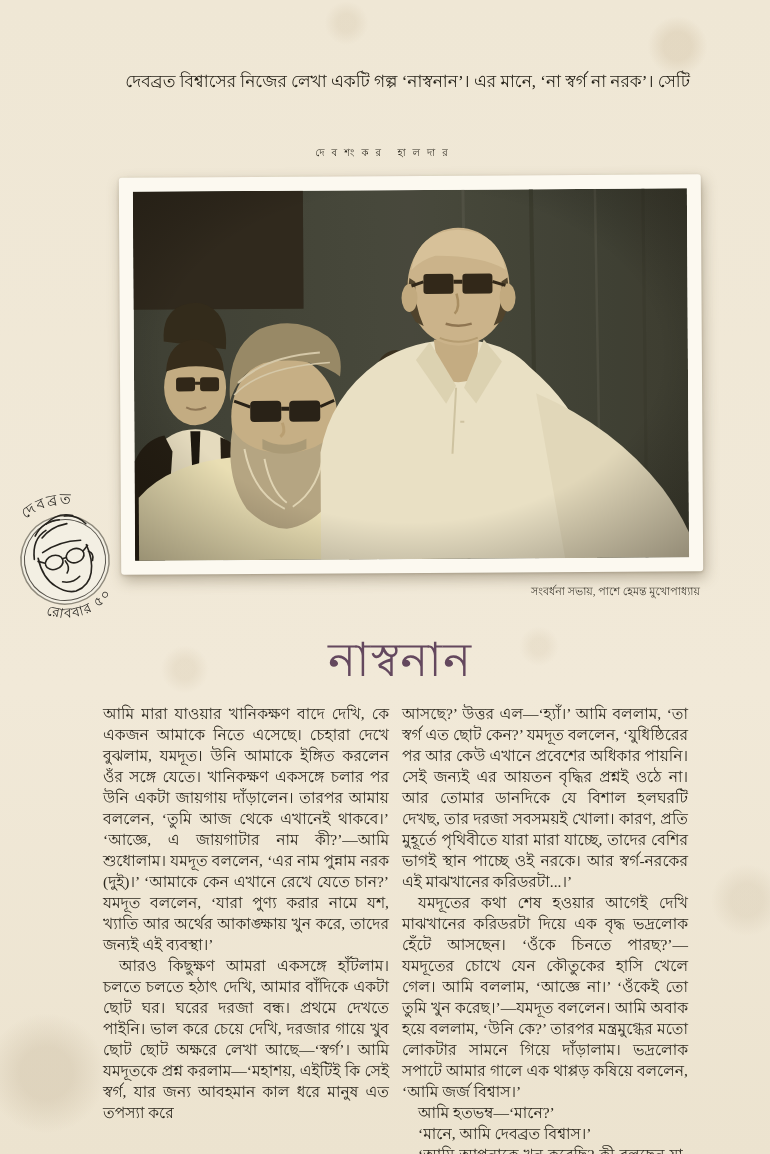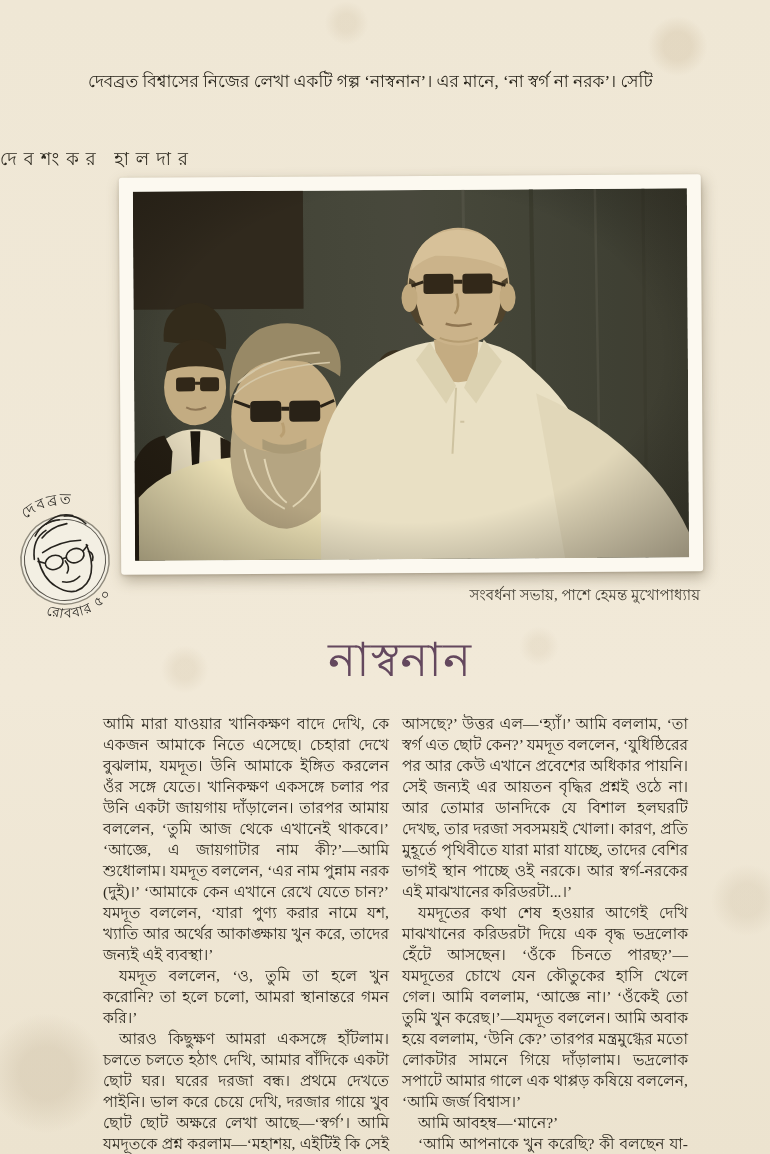--- a/index.html
+++ b/index.html
@@ -12,51 +12,51 @@
       radial-gradient(circle at 6% 93%, rgba(150,128,92,.16) 0 26px, rgba(150,128,92,0) 60px),
       radial-gradient(circle at 70% 56%, rgba(170,146,104,.10) 0 8px, rgba(170,146,104,0) 20px),
       radial-gradient(circle at 45% 2%, rgba(170,146,104,.12) 0 9px, rgba(170,146,104,0) 22px),
       radial-gradient(circle at 97% 78%, rgba(160,138,100,.12) 0 16px, rgba(160,138,100,0) 36px),
       linear-gradient(180deg,#efe7d5 0%,#f1e9d8 60%,#ece3cf 100%);
     font-family:"Liberation Serif","DejaVu Serif",serif;
     color:#2c281f;
   }
   .standfirst{
     position:absolute;top:70px;left:88px;right:80px;
-    text-align:left;font-size:17px;line-height:23.5px;color:#27231a;
+    text-align:right;font-size:17px;line-height:23.5px;color:#27231a;
   }
   .author{
-    position:absolute;top:145px;left:0;width:770px;
-    font-size:18px;letter-spacing:7px;color:#2e2a20;
+    position:absolute;top:145px;left:0;width:770px;text-align:center;
+    font-size:10px;letter-spacing:7px;color:#2e2a20;
   }
   .photo-frame{
     position:absolute;left:120px;top:176px;width:582px;height:397px;
     background:#fcf9f0;border-radius:3px;
     box-shadow:2px 6px 14px rgba(90,75,50,.38), 0 1px 3px rgba(90,75,50,.25);
     transform:rotate(-.35deg);
     box-sizing:border-box;padding:14px;
   }
   .photo-frame svg{display:block;width:100%;height:100%;}
   .caption{
     position:absolute;top:583px;right:70px;
-    font-size:15px;color:#433f35;text-align:right;
+    font-size:11px;color:#433f35;text-align:right;
     font-family:"Liberation Serif","DejaVu Serif",serif;
   }
   .badge{position:absolute;left:6px;top:462px;width:122px;height:176px;}
   .title{
     position:absolute;top:624px;left:30px;width:740px;margin:0;
     text-align:center;font-size:47px;font-weight:400;letter-spacing:1px;color:#64485e;
   }
   .columns{
     position:absolute;top:703px;left:103px;width:586px;
     display:flex;gap:13px;
   }
   .col{width:286px;font-size:15.5px;line-height:21px;text-align:justify;color:#2c281f;}
   .col p{margin:0;text-indent:16px;}
-  .col p.noindent{text-indent:0;margin-top:10px;}
+  .col p.noindent{text-indent:0;}
 </style>
 </head>
 <body>
 
 <div class="page">
 
   <div class="standfirst">
     <div>দেবব্রত বিশ্বাসের নিজের লেখা একটি গল্প ‘নাস্বনান’। এর মানে, ‘না স্বর্গ না নরক’। সেটি</div>
   </div>
 
@@ -183,24 +183,24 @@
         <textPath href="#arcBottom" startOffset="50%" text-anchor="middle">রোববার ৫০</textPath>
       </text>
     </g>
   </svg>
 
   <h1 class="title">নাস্বনান</h1>
 
   <div class="columns">
     <div class="col">
       <p class="noindent">আমি মারা যাওয়ার খানিকক্ষণ বাদে দেখি, কে একজন আমাকে নিতে এসেছে। চেহারা দেখে বুঝলাম, যমদূত। উনি আমাকে ইঙ্গিত করলেন ওঁর সঙ্গে যেতে। খানিকক্ষণ একসঙ্গে চলার পর উনি একটা জায়গায় দাঁড়ালেন। তারপর আমায় বললেন, ‘তুমি আজ থেকে এখানেই থাকবে।’ ‘আজ্ঞে, এ জায়গাটার নাম কী?’—আমি শুধোলাম। যমদূত বললেন, ‘এর নাম পুন্নাম নরক (দুই)।’ ‘আমাকে কেন এখানে রেখে যেতে চান?’ যমদূত বললেন, ‘যারা পুণ্য করার নামে যশ, খ্যাতি আর অর্থের আকাঙ্ক্ষায় খুন করে, তাদের জন্যই এই ব্যবস্থা।’</p>
-      <p>যমদূত বললেন, ‘ও, তুমি তা হলে খুন করোনি? তা হলে চলো, আমরা স্থানান্তরে গমন করি।’</p>
       <p>আরও কিছুক্ষণ আমরা একসঙ্গে হাঁটলাম। চলতে চলতে হঠাৎ দেখি, আমার বাঁদিকে একটা ছোট ঘর। ঘরের দরজা বন্ধ। প্রথমে দেখতে পাইনি। ভাল করে চেয়ে দেখি, দরজার গায়ে খুব ছোট ছোট অক্ষরে লেখা আছে—‘স্বর্গ’। আমি যমদূতকে প্রশ্ন করলাম—‘মহাশয়, এইটিই কি সেই স্বর্গ, যার জন্য আবহমান কাল ধরে মানুষ এত তপস্যা করে</p>
     </div>
     <div class="col">
       <p class="noindent">আসছে?’ উত্তর এল—‘হ্যাঁ।’ আমি বললাম, ‘তা স্বর্গ এত ছোট কেন?’ যমদূত বললেন, ‘যুধিষ্ঠিরের পর আর কেউ এখানে প্রবেশের অধিকার পায়নি। সেই জন্যই এর আয়তন বৃদ্ধির প্রশ্নই ওঠে না। আর তোমার ডানদিকে যে বিশাল হলঘরটি দেখছ, তার দরজা সবসময়ই খোলা। কারণ, প্রতি মুহূর্তে পৃথিবীতে যারা মারা যাচ্ছে, তাদের বেশির ভাগই স্থান পাচ্ছে ওই নরকে। আর স্বর্গ-নরকের এই মাঝখানের করিডরটা...।’</p>
       <p>যমদূতের কথা শেষ হওয়ার আগেই দেখি মাঝখানের করিডরটা দিয়ে এক বৃদ্ধ ভদ্রলোক হেঁটে আসছেন। ‘ওঁকে চিনতে পারছ?’—যমদূতের চোখে যেন কৌতুকের হাসি খেলে গেল। আমি বললাম, ‘আজ্ঞে না।’ ‘ওঁকেই তো তুমি খুন করেছ।’—যমদূত বললেন। আমি অবাক হয়ে বললাম, ‘উনি কে?’ তারপর মন্ত্রমুগ্ধের মতো লোকটার সামনে গিয়ে দাঁড়ালাম। ভদ্রলোক সপাটে আমার গালে এক থাপ্পড় কষিয়ে বললেন, ‘আমি জর্জ বিশ্বাস।’</p>
-      <p>আমি আবহম্ব—‘মানে?’</p>
+      <p>আমি হতভম্ব—‘মানে?’</p>
+      <p>‘মানে, আমি দেবব্রত বিশ্বাস।’</p>
       <p>‘আমি আপনাকে খুন করেছি? কী বলছেন যা-তা! আপনি তো কবেই মারা গিয়েছিলেন। আমি তো শুধু আপনার ভূমিকায় অভিনয় করেছি।’ উনি ঝাঁজিয়ে উঠে</p>
     </div>
   </div>
 
 </div>
 
 </body></html>

